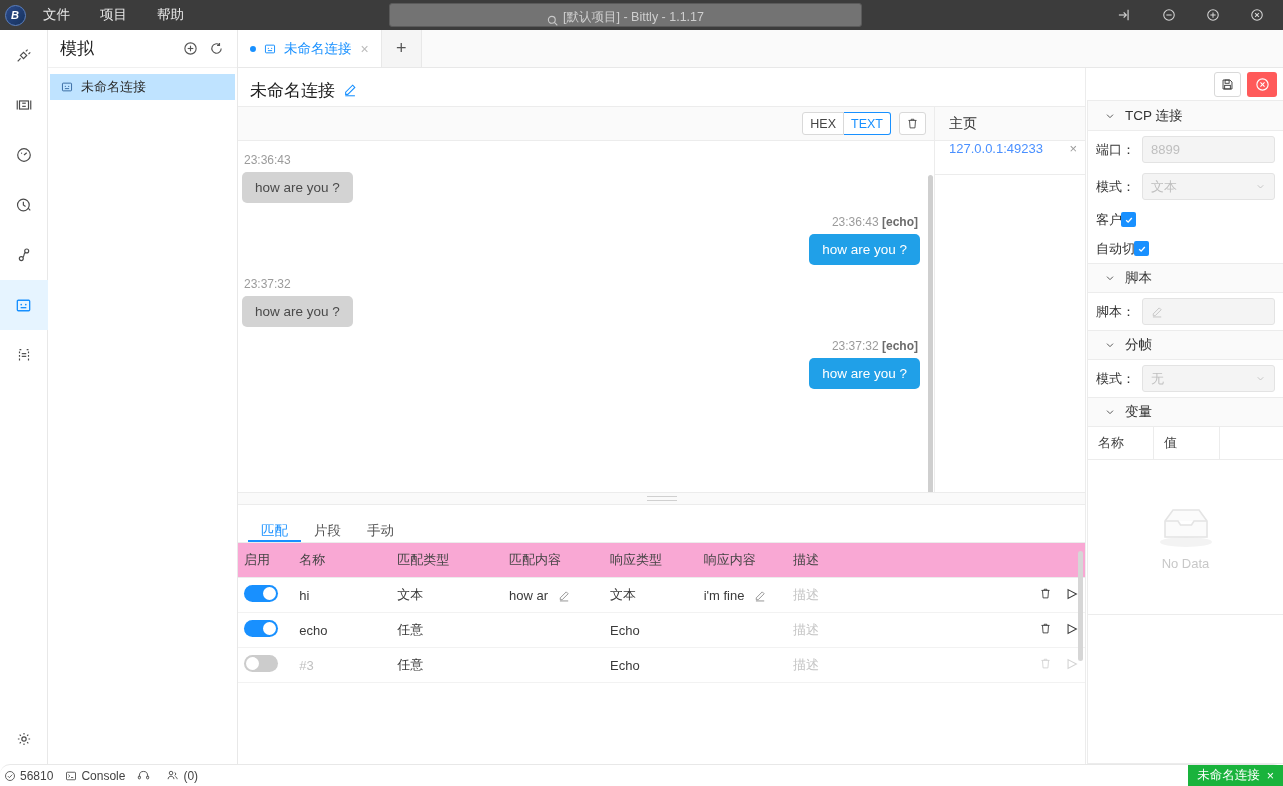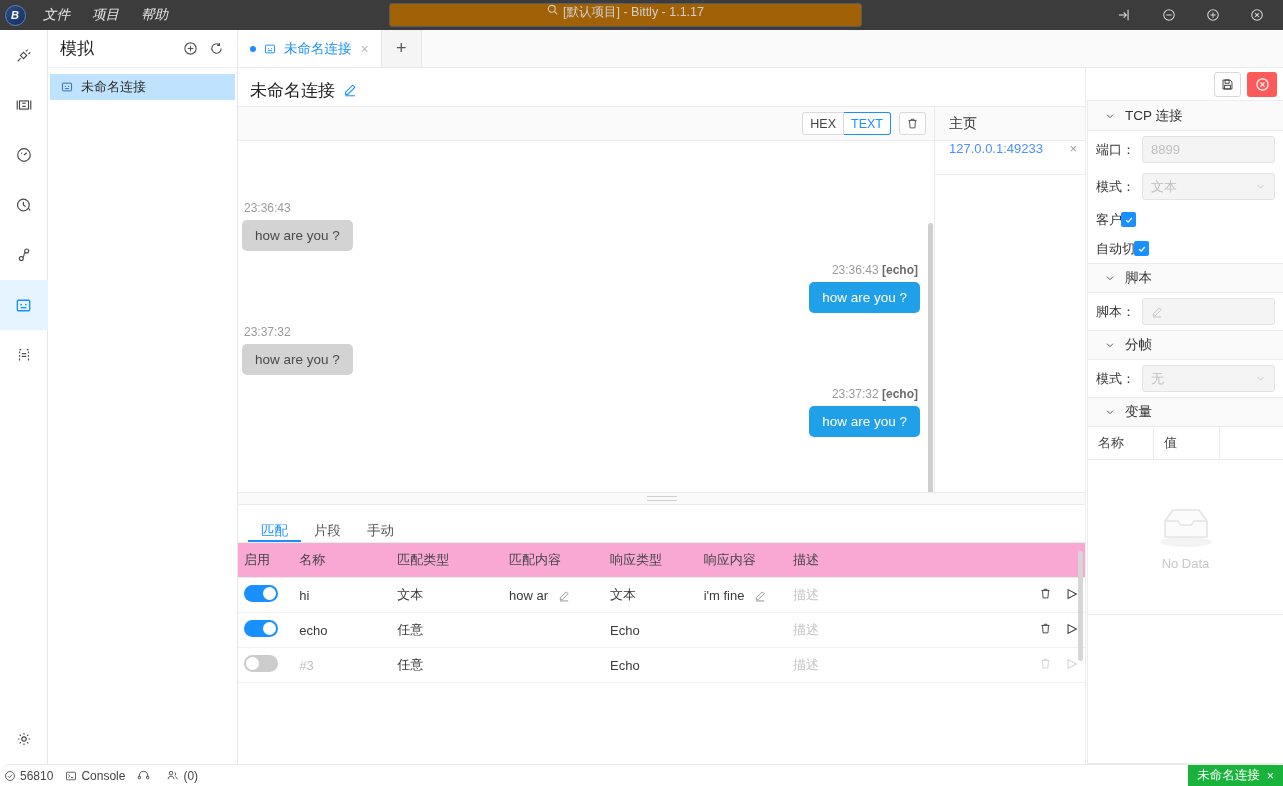--- a/index.html
+++ b/index.html
@@ -22,26 +22,26 @@
   .logo {
     width: 30px; height: 30px; display: flex; align-items: center; justify-content: center;
   }
   .logo-circle {
     width: 21px; height: 21px; border-radius: 50%;
     background: linear-gradient(135deg,#2b4a8b,#16325c);
     color: #fff; font-size: 11px; font-weight: bold; font-style: italic;
     display: flex; align-items: center; justify-content: center;
     border: 1px solid #5a7fbf;
   }
-  .menu { display: flex; align-items: center; gap: 4px; margin-left: 4px; font-style: italic; }
+  .menu { display: flex; align-items: center; gap: 12px; margin-left: 4px; }
   .menu-item { padding: 4px 9px; font-size: 13.5px; color: #e8e8e8; cursor: default; }
   .searchbar {
     position: absolute; left: 389px; top: 3px; width: 473px; height: 24px;
-    background: #a16207; border: 1px solid #5a5a5a; border-radius: 3px;
-    display: flex; align-items: flex-start; justify-content: center; gap: 5px;
+    background: #737373; border: 1px solid #5a5a5a; border-radius: 3px;
+    display: flex; align-items: flex-end; justify-content: center; gap: 5px;
     font-size: 12.5px; color: #cfcfcf;
   }
   .win-ctrls { position: absolute; right: 4px; top: 0; height: 30px; display: flex; align-items: center; }
   .win-btn {
     width: 44px; height: 30px; display: flex; align-items: center; justify-content: center;
     color: #d6d6d6; cursor: default;
   }
 
   
   .body-row { flex: 1 1 auto; display: flex; min-height: 0; }
@@ -100,21 +100,21 @@
   .content-left { flex: 1 1 auto; display: flex; flex-direction: column; min-width: 0; padding: 0 0 0 0; }
 
   .ttl-row { height: 38px; display: flex; align-items: center; padding: 10px 8px 4px 12px; }
   .ttl-text { font-size: 17px; color: #222; }
   .ttl-edit { margin-left: 8px; color: #1890ff; cursor: pointer; display: inline-flex; }
 
   .split { display: flex; flex: 1 1 auto; min-height: 0; border-top: 1px solid #ececec; }
 
   
   .conv { flex: 1 1 auto; display: flex; flex-direction: column; min-width: 0;
-          border-right: 1px solid #ececec; gap: 48px; }
+          border-right: 1px solid #ececec; }
   .conv-toolbar {
     height: 34px; background: #fafafa; border-bottom: 1px solid #ececec;
     display: flex; align-items: center; justify-content: flex-end; gap: 0; padding-right: 8px;
   }
   .seg { display: flex; }
   .seg-btn {
     height: 23px; min-width: 37px; padding: 0 7px; border: 1px solid #d9d9d9;
     background: #fff; font-size: 12.5px; color: #444;
     display: flex; align-items: center; justify-content: center; cursor: pointer;
   }

